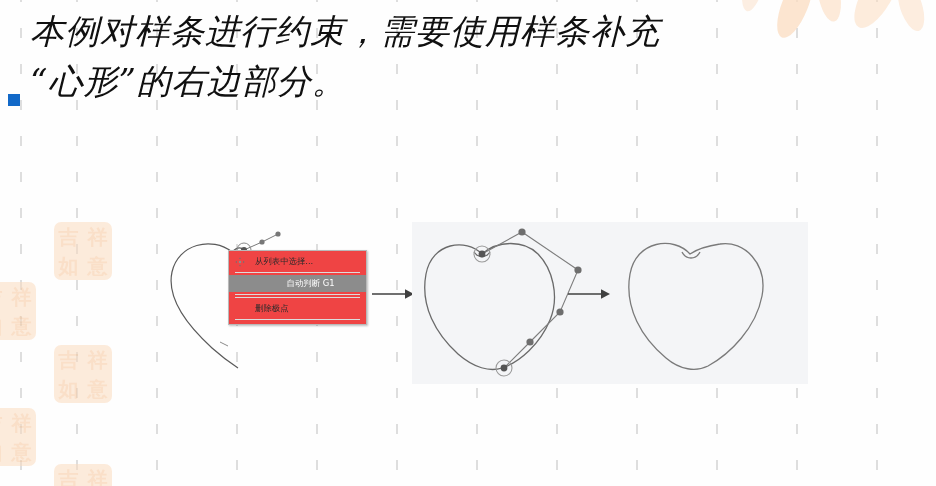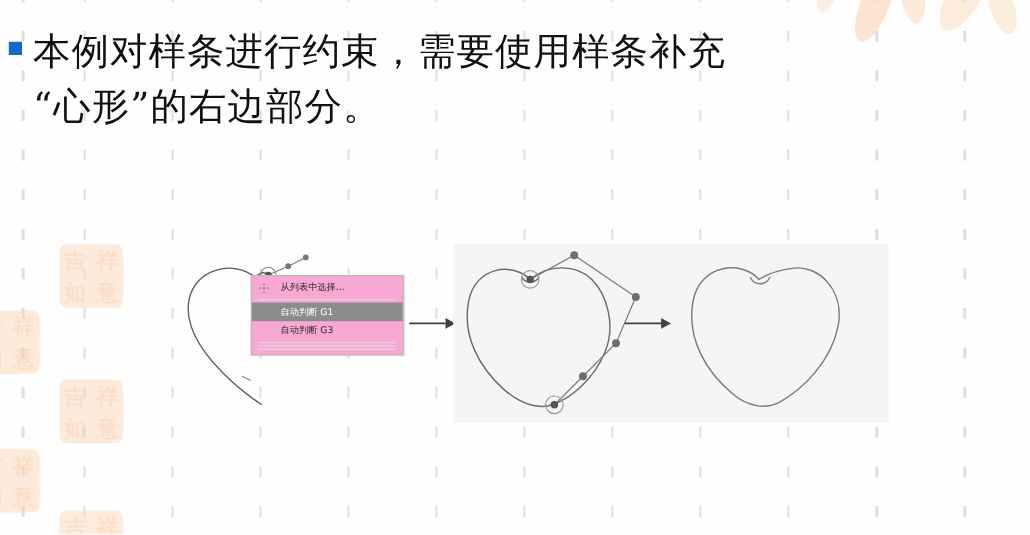--- a/index.html
+++ b/index.html
@@ -45,56 +45,56 @@
     width:100%;height:100%;
     display:grid;grid-template-columns:1fr 1fr;grid-template-rows:1fr 1fr;
     align-items:center;justify-items:center;
     color:#f7c79c;
   }
   .seal span{font-size:20px;line-height:1;}
   
   .swoosh{position:absolute;background:#fbdcc0;opacity:.75;pointer-events:none;}
   
   #heading{
-    position:absolute;left:8px;top:22px;width:920px;
-    display:flex;align-items:flex-start;
+    position:absolute;left:8px;top:6px;width:920px;
+    display:flex;align-items:flex-end;font-style:italic;
   }
   #bullet{
     width:12px;height:12px;background:#1269c8;
     margin-top:16px;margin-right:10px;flex:0 0 auto;
   }
   #headtext{
     font-family:"DejaVu Serif","Liberation Serif",serif;
     font-size:34px;line-height:50px;color:#101010;
     letter-spacing:1px;
     white-space:pre-line;
   }
   
   .panel{
     position:absolute;background:#f4f5f7;
   }
   .fig{position:absolute;}
   svg{display:block;overflow:visible;}
   
   #ctxmenu{
     position:absolute;left:228px;top:250px;width:137px;
-    background:#f9a8d4;
+    background:#ef4444;
     border:1px solid #b9b9b9;
     box-shadow:1px 1px 2px rgba(0,0,0,.25);
     font-size:8.4px;
     color:#2b2b2b;
     padding:2px 0 2px 0;
   }
   .mi{
     height:17px;line-height:17px;
     padding-left:26px;
     white-space:nowrap;
     position:relative;
   }
-  .mi.sel{background:#8c8c8c;color:#ffffff;}
+  .mi.sel{background:#8c8c8c;color:#ffffff;text-align:center;}
   .msep{height:1px;background:#dcdcdc;margin:2px 6px;}
   .micon{
     position:absolute;left:6px;top:4px;width:10px;height:10px;
   }
   .arrowline{position:absolute;}
 </style>
 </head>
 <body>
 
 <div id="slide">
@@ -176,27 +176,27 @@
         <path d="M6 0.5 L7.4 2.2 H4.6 Z M6 11.5 L4.6 9.8 H7.4 Z M0.5 6 L2.2 4.6 V7.4 Z M11.5 6 L9.8 7.4 V4.6 Z" fill="#707070"></path>
         <circle cx="6" cy="6" r="1.5" fill="#8d8d8d"></circle>
       </svg>
       <span>从列表中选择...</span>
     </div>
     <div class="msep"></div>
 
     <div class="mi sel">
       <span>自动判断 G1</span>
     </div>
+    <div class="msep"></div>
+
+    <div class="msep"></div>
+
     <div class="mi">
-      <span>自动判断 G3</span>
+      <span>删除极点</span>
     </div>
-    <div class="msep"></div>
-
-    <div class="msep"></div>
-
     <div class="msep"></div>
 
   </div>
 
   <div class="arrowline" style="left:372px;top:287px;">
     <svg width="44" height="14" viewBox="0 0 44 14">
       <line x1="0" y1="7" x2="33" y2="7" stroke="#404040" stroke-width="1.6"></line>
       <path d="M33 2.2 L42 7 L33 11.8 Z" fill="#404040"></path>
     </svg>
   </div>

